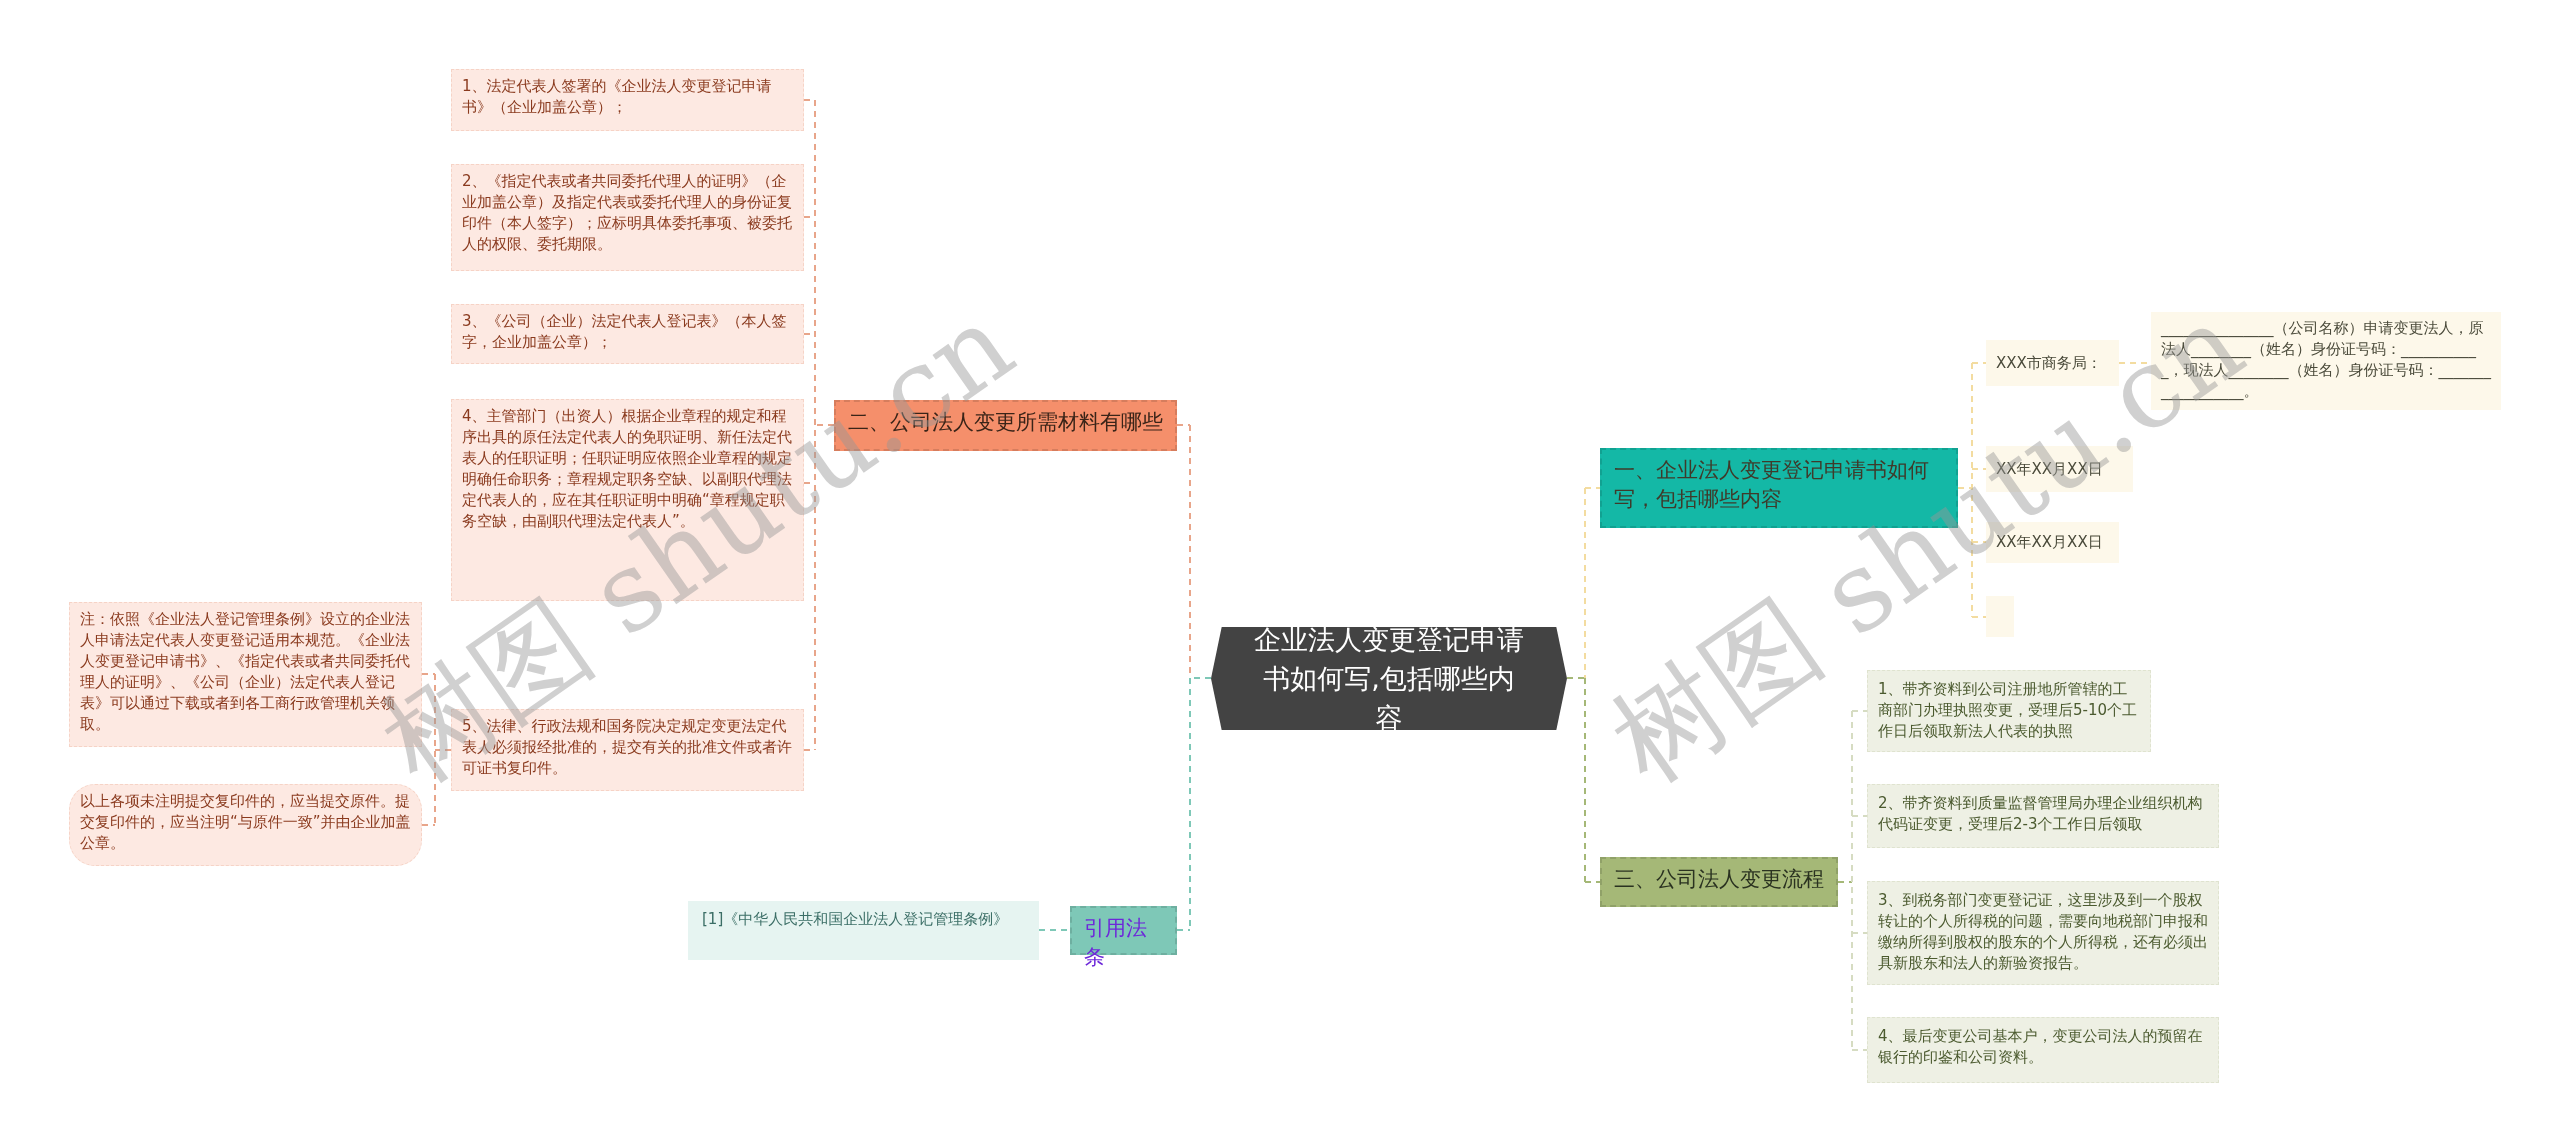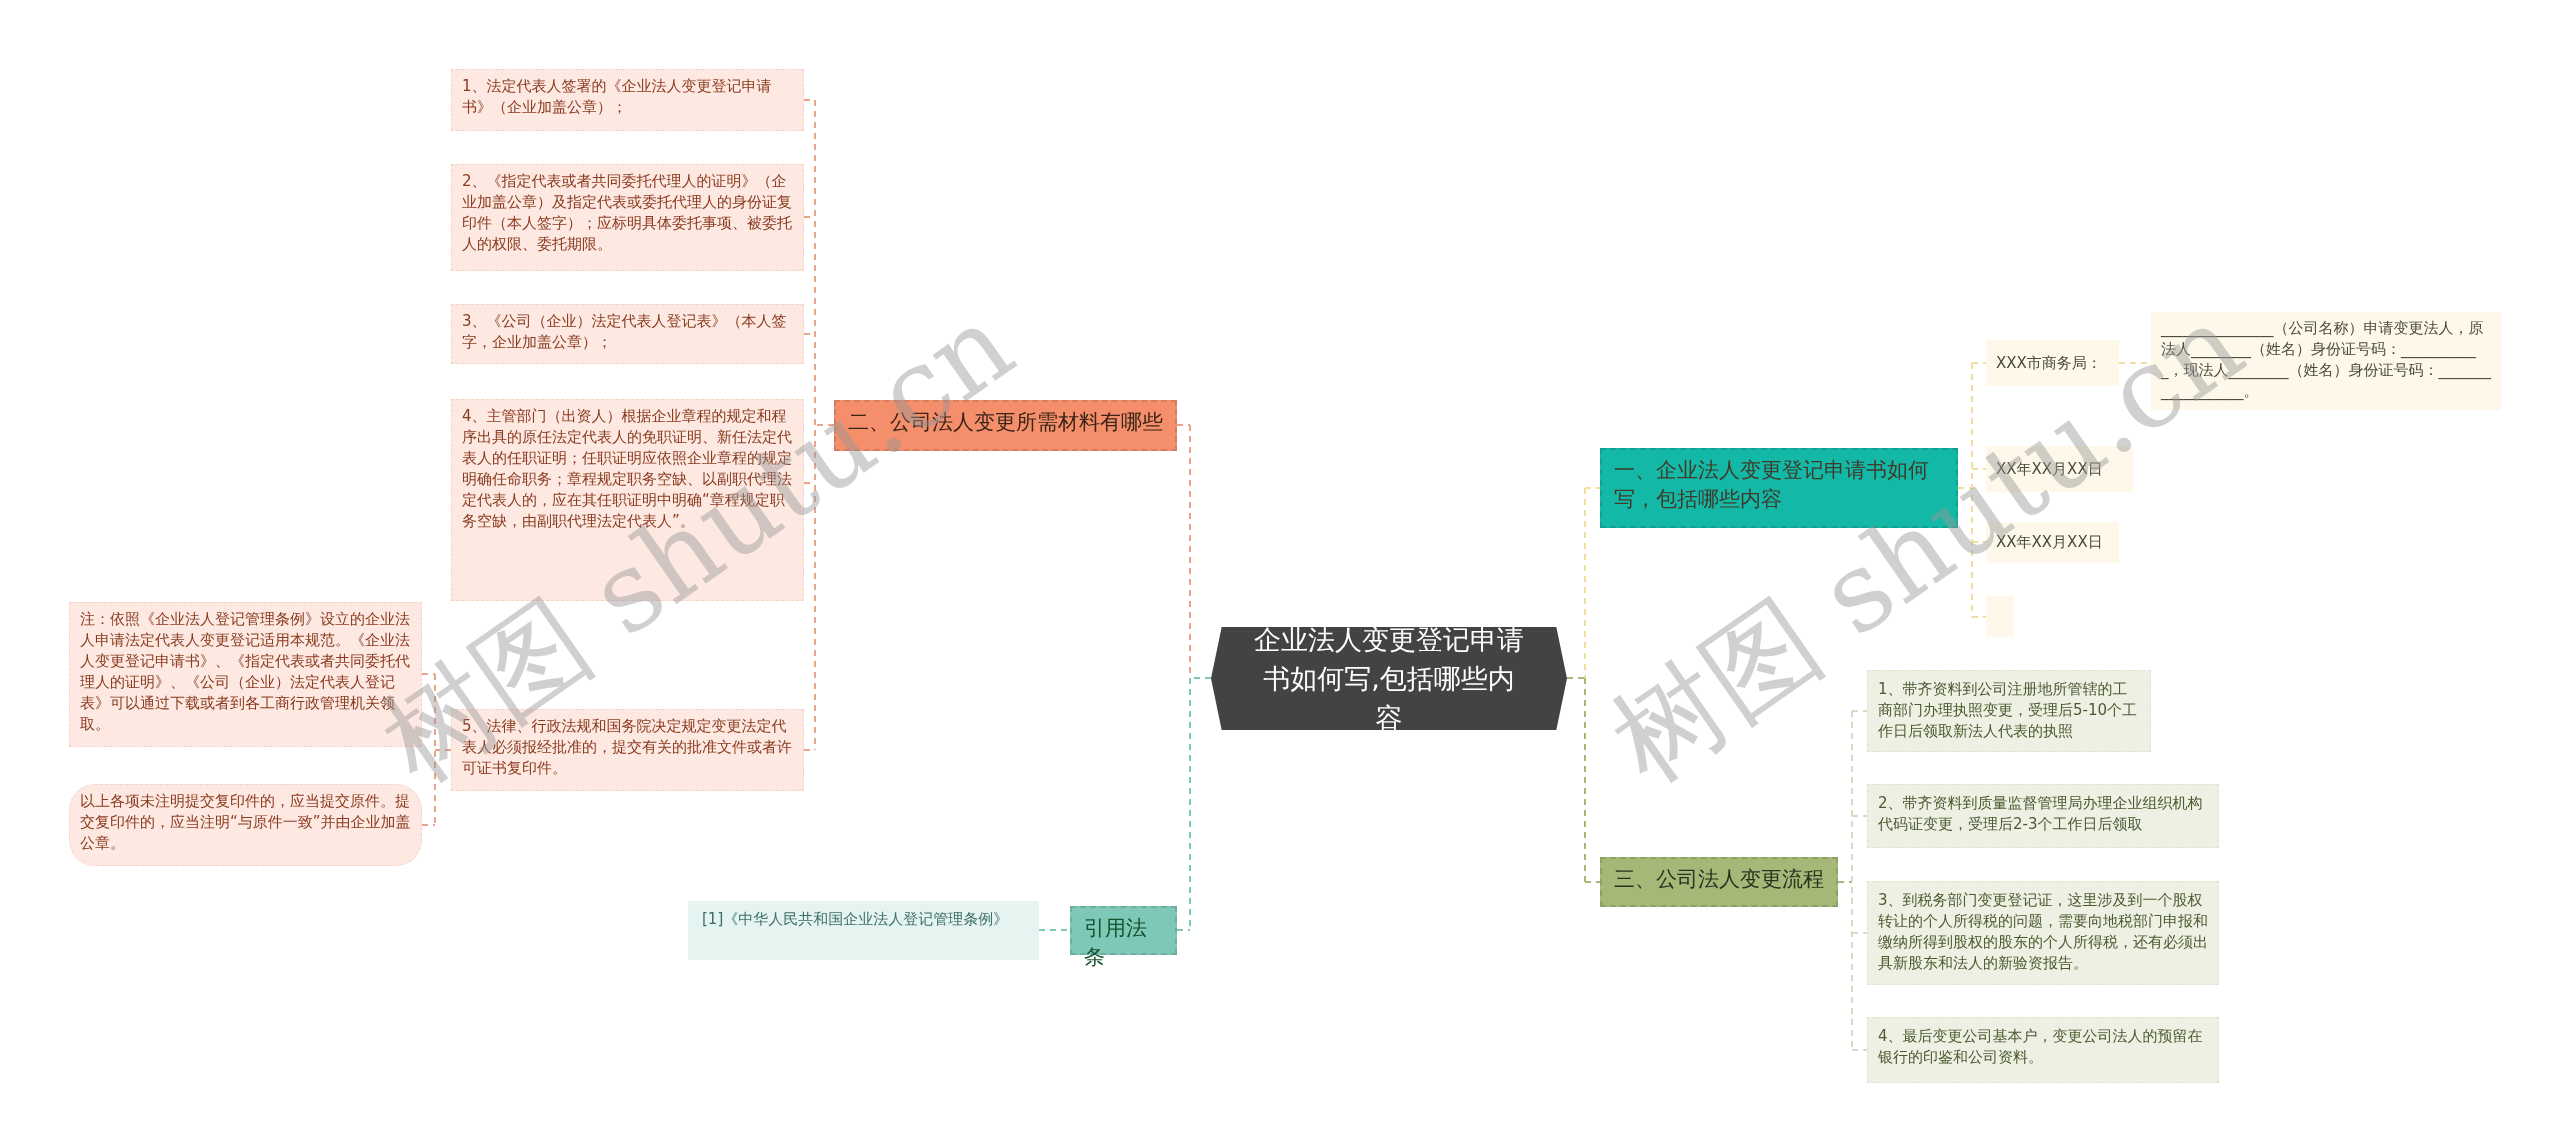--- a/index.html
+++ b/index.html
@@ -6,21 +6,21 @@
   body{width:2560px;height:1147px;position:relative;background:#ffffff;overflow:hidden;font-family:"DejaVu Sans","Liberation Sans",sans-serif;}
   .node{position:absolute;box-sizing:border-box;line-height:1.4;word-break:break-all;}
   .leaf-red{background:#fde9e2;color:#8a3a1e;font-size:15px;padding:6px 10px;border:1px dashed #f6d3c6;}
   .leaf-yellow{background:#fdf8ea;color:#4a4a3a;font-size:15px;padding:6px 10px;}
   .leaf-green{background:#eef0e4;color:#4b5a2f;font-size:15px;padding:8px 10px;border:1px dashed #dfe3cf;}
   .leaf-teal{background:#e6f4f1;color:#3b6e66;font-size:15px;padding:8px 14px;}
   .branch{display:flex;align-items:flex-start;font-size:21px;padding:6px 12px;border:2px dashed rgba(0,0,0,0.12);}
   .b-orange{background:#f58f6b;color:#3a2418;}
   .b-yellow{background:#14b8a6;color:#3f3a2a;}
   .b-green{background:#a5b877;color:#2a3220;}
-  .b-teal{background:#7ec8b7;color:#14532d;justify-content:center;}
+  .b-teal{background:#7ec8b7;color:#6d28d9;justify-content:center;}
   .central{display:flex;align-items:center;justify-content:center;text-align:center;color:#ffffff;font-size:27px;background:#434343;clip-path:polygon(3% 0,97% 0,100% 50%,97% 100%,3% 100%,0 50%);line-height:1.45;}
   svg.lines{position:absolute;left:0;top:0;}
   .wm{position:absolute;font-family:"DejaVu Serif",serif;font-size:110px;color:rgba(150,150,150,0.45);transform:rotate(-35deg);white-space:nowrap;pointer-events:none;}
 </style>
 </head>
 <body>
 
 <svg class="lines" width="2560" height="1147">
   <g fill="none" stroke-width="2" stroke-dasharray="6,5">
 

